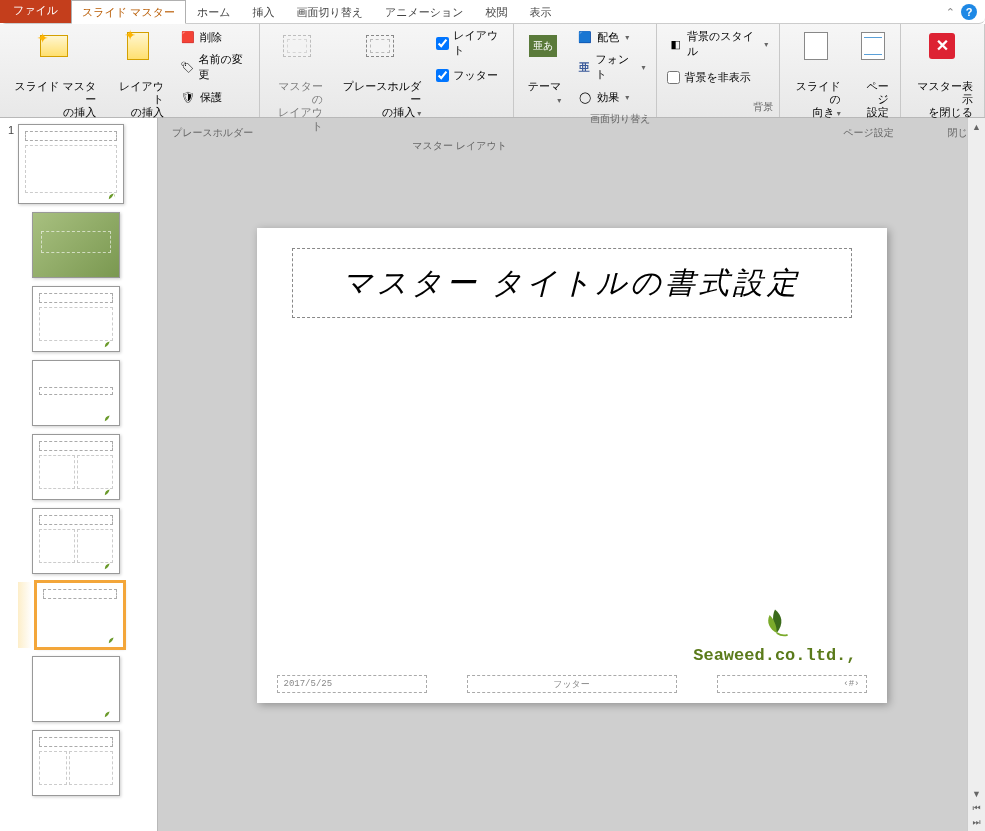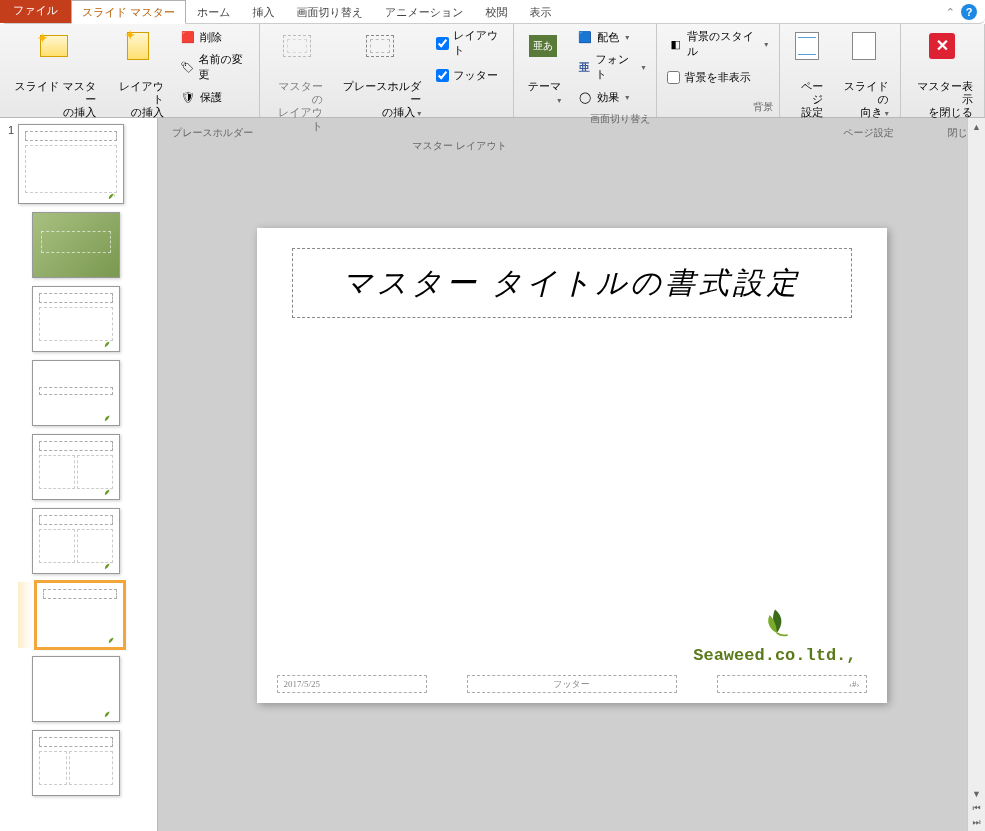--- a/index.html
+++ b/index.html
@@ -49,21 +49,21 @@
 .canvas-wrap::-webkit-scrollbar-track { background: #eee; }
 .canvas-wrap::-webkit-scrollbar-thumb { background: #c8c8c8; border: 1px solid #aaa; }
 .vscroll-stub { position: absolute; right: 0; top: 0; bottom: 0; width: 18px; background: #eee; border-left: 1px solid #ccc; display: flex; flex-direction: column; justify-content: space-between; align-items: center; padding: 2px 0; }
 .vscroll-arrow { width: 14px; height: 14px; font-size: 9px; color: #666; display: flex; align-items: center; justify-content: center; }
 .slide { width: 630px; height: 475px; background: #ffffff; box-shadow: 2px 2px 8px rgba(0,0,0,0.3); position: relative; }
 .title-ph { position: absolute; top: 20px; left: 35px; right: 35px; height: 70px; border: 1px dashed #888; display: flex; align-items: center; justify-content: center; }
 .title-ph span { font-family: "HGS行書体", "Yu Mincho", serif; font-size: 30px; font-style: italic; letter-spacing: 4px; font-weight: 500; }
 .logo { position: absolute; bottom: 38px; right: 30px; text-align: center; }
 .logo-leaf { width: 36px; height: 36px; margin: 0 auto 2px; }
 .logo-text { font-size: 17px; font-weight: bold; color: #5a7a1a; font-family: Liberation Mono, monospace; }
-.footer-ph { position: absolute; bottom: 10px; height: 18px; border: 1px dashed #aaa; font-size: 9px; color: #888; display: flex; align-items: center; padding: 0 6px; font-family: Liberation Serif, serif; margin-top: 25px; }
+.footer-ph { position: absolute; bottom: 10px; height: 18px; border: 1px dashed #aaa; font-size: 9px; color: #888; display: flex; align-items: center; padding: 0 6px; font-family: Liberation Mono, monospace; margin-top: 25px; }
 .footer-date { left: 20px; width: 150px; }
 .footer-center { left: 210px; width: 210px; justify-content: center; }
 .footer-num { right: 20px; width: 150px; justify-content: flex-end; }
 
 
 .ico-slide-new { background: linear-gradient(#fff6d0,#ffe070); border: 1px solid #d4a000; width: 28px; height: 22px; position: relative; }
 .ico-slide-new::after { content: "✦"; position: absolute; top: -6px; left: -4px; color: #ffb400; font-size: 14px; }
 .ico-layout-new { background: linear-gradient(#fff6d0,#ffe070); border: 1px solid #d4a000; width: 22px; height: 28px; position: relative; }
 .ico-layout-new::after { content: "✦"; position: absolute; top: -6px; left: -4px; color: #ffb400; font-size: 14px; }
 .ico-ph { width: 28px; height: 22px; border: 1px dashed #888; background: #f4f4f4; position: relative; }
@@ -204,31 +204,31 @@
           </label>
       </div>
     </div>
     <div class="group-label">背景</div>
   </div>
 
   <div class="group">
     <div class="group-body">
       <div class="big-btn">
         <div class="ico">
+            <div class="ico-orient"></div>
+          </div>
+        <span><span style="white-space:pre-line;">スライドの
+向き</span><span class="dd">▾</span></span>
+      </div>
+      <div class="big-btn">
+        <div class="ico">
             <div class="ico-page"></div>
           </div>
         <span style="white-space:pre-line;">ページ
 設定</span>
-      </div>
-      <div class="big-btn">
-        <div class="ico">
-            <div class="ico-orient"></div>
-          </div>
-        <span><span style="white-space:pre-line;">スライドの
-向き</span><span class="dd">▾</span></span>
       </div>
     </div>
     <div class="group-label">ページ設定</div>
   </div>
 
   <div class="group">
     <div class="group-body">
       <div class="big-btn">
         <div class="ico">
             <div class="ico-close">✕</div>

